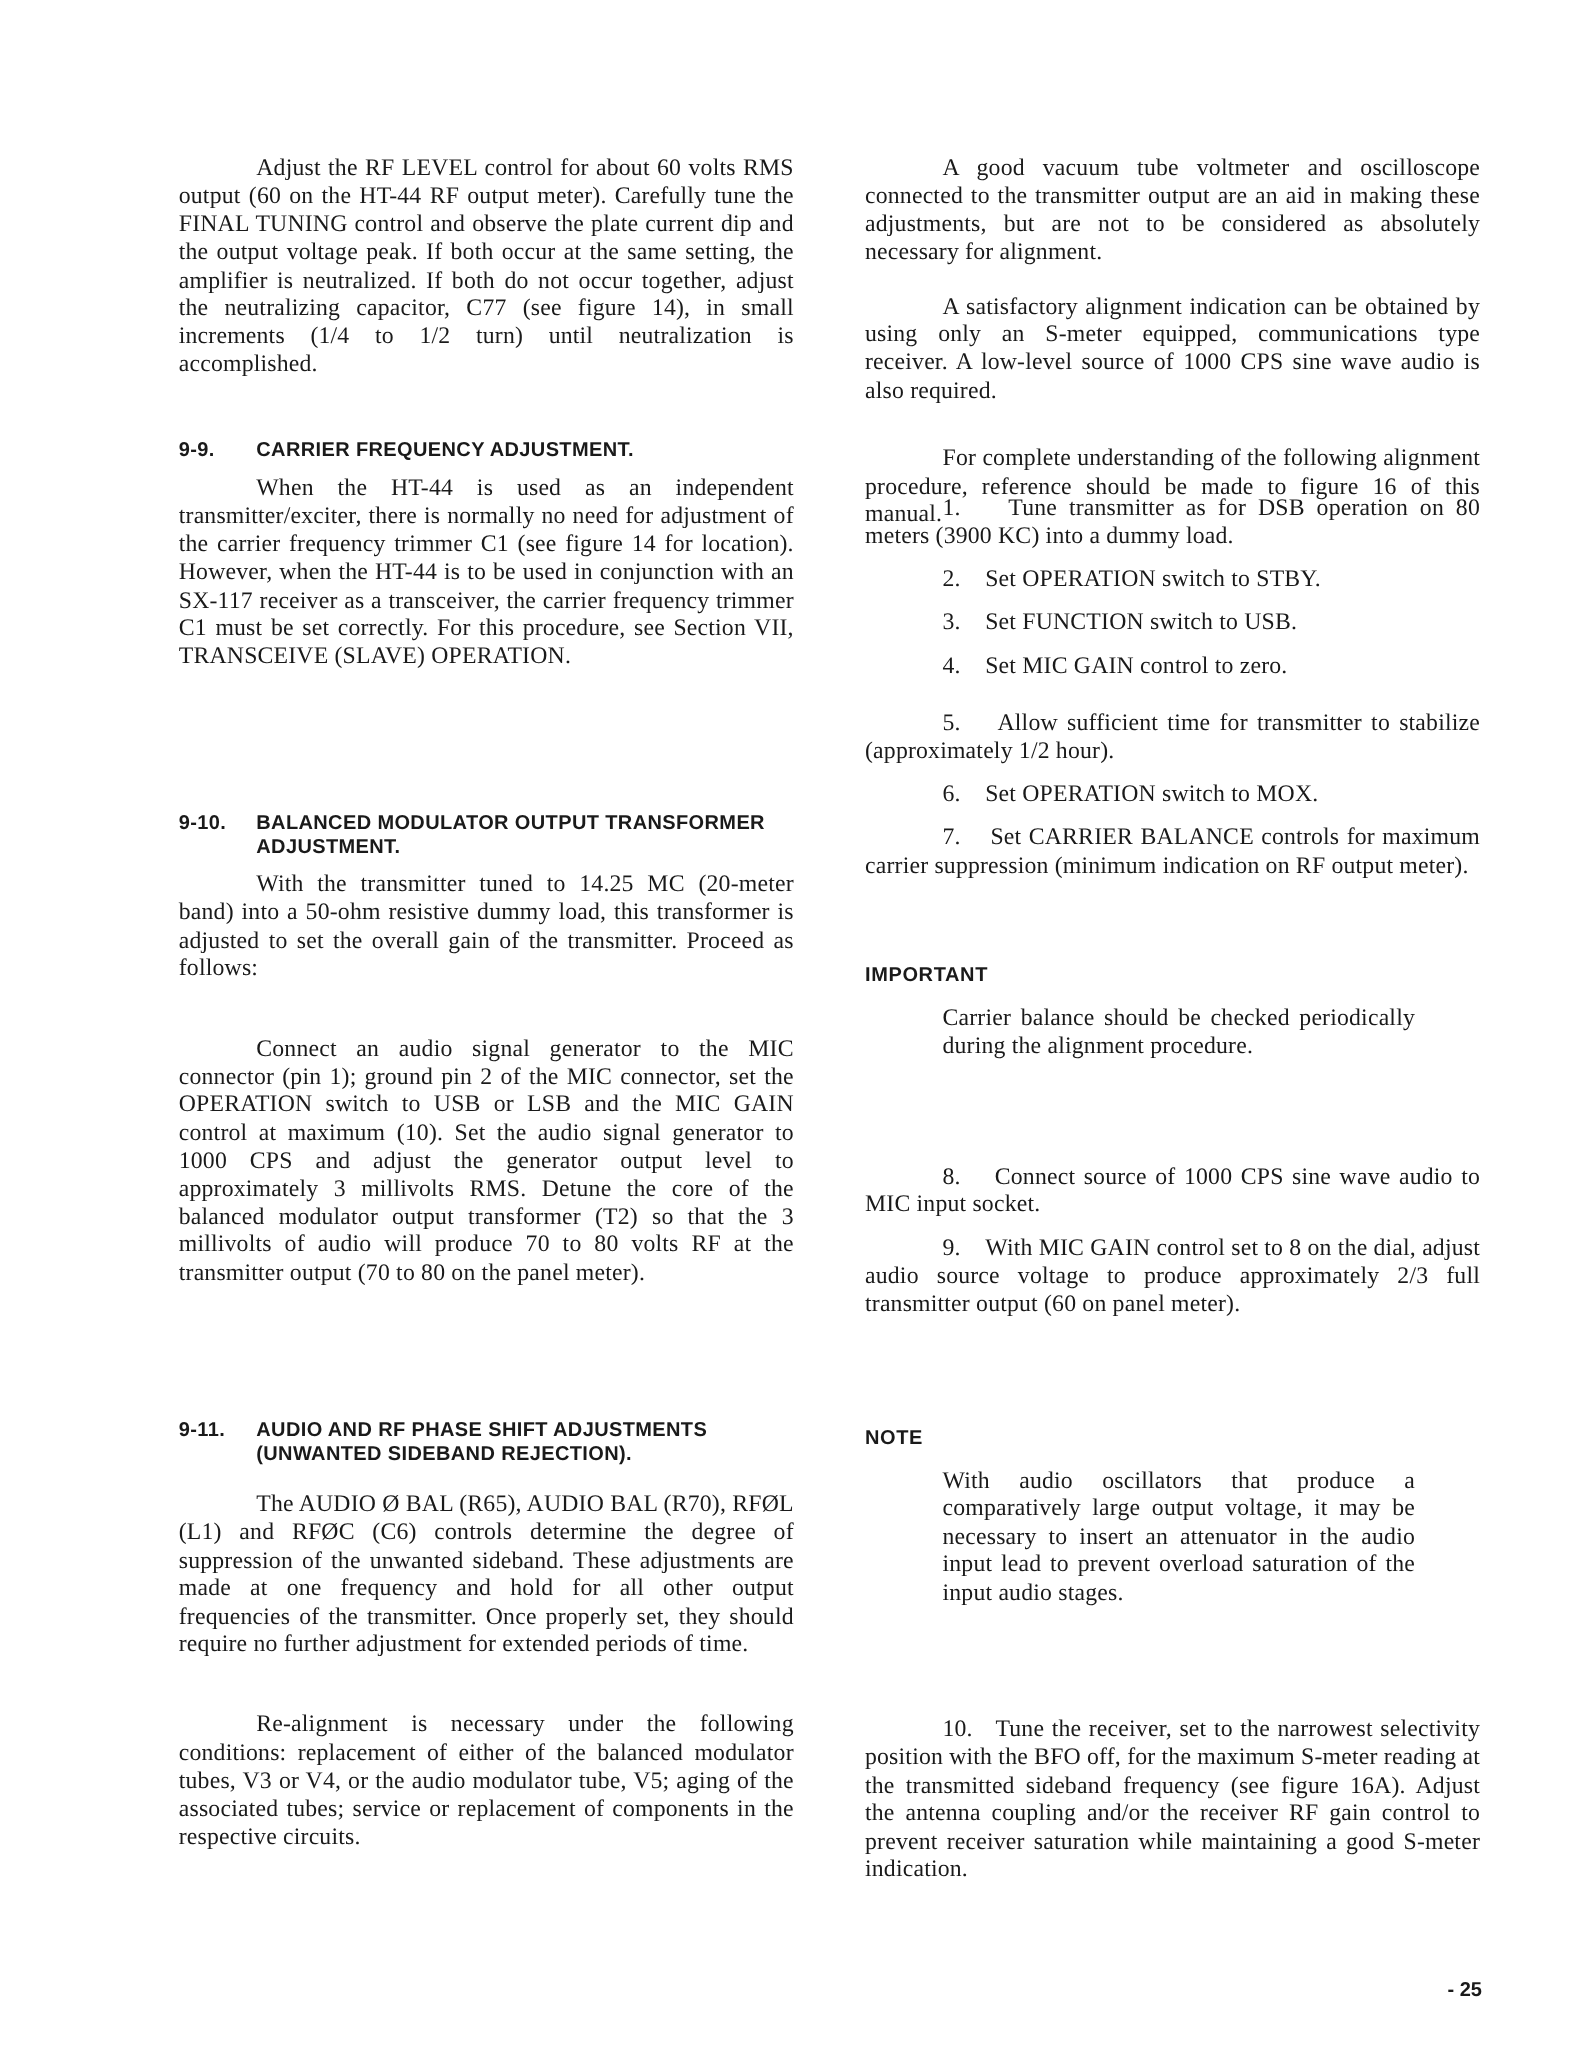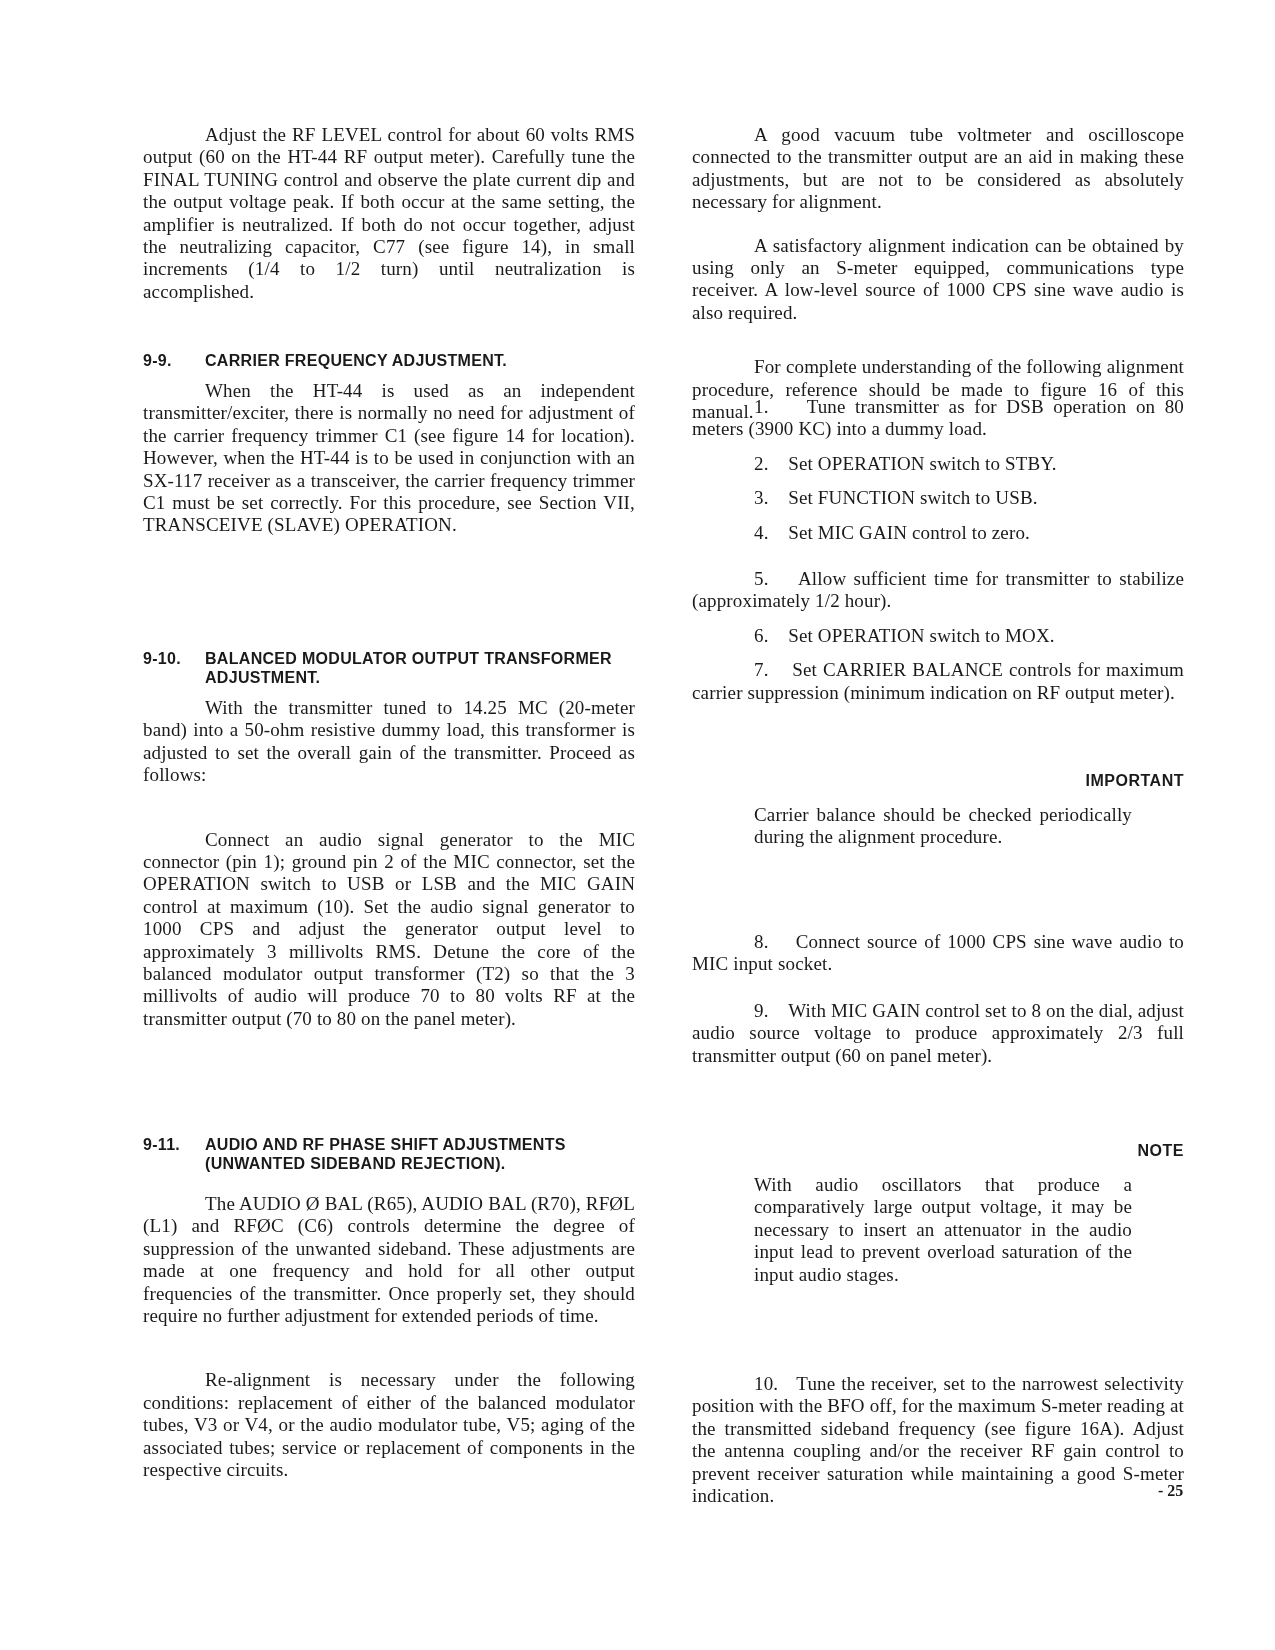--- a/index.html
+++ b/index.html
@@ -15,26 +15,26 @@
   p.ind { text-indent: 62px; margin-top: 32px; }
   p.step { text-indent: 62px; }
   .hd {
     font-family: "Liberation Sans", "DejaVu Sans", sans-serif; font-weight: bold; font-size: 16px;
     line-height: 19px; letter-spacing: 0.3px; display: flex; justify-content: space-between;
   }
   .hd .num { width: 62px; flex: none; }
   .hd .ttl { flex: 1; }
   .center-hd {
     font-family: "Liberation Sans", "DejaVu Sans", sans-serif; font-weight: bold; font-size: 16px;
-    line-height: 19px; text-align: right; letter-spacing: 0.5px;
+    line-height: 19px; text-align: left; letter-spacing: 0.5px;
   }
   .boxed { padding-left: 62px; padding-right: 52px; }
   #page-num {
-    position: absolute; left: 1158px; top: 1482px;
-    font-family: Liberation Serif, serif; font-weight: bold; font-size: 16px;
+    position: absolute; left: 1158px; top: 1584px;
+    font-family: Liberation Sans, sans-serif; font-weight: bold; font-size: 16px;
   }
 </style>
 </head>
 <body>
 
 <div class="col" id="left">
 
   <div class="blk" style="top:92px">
     <p class="t ind">Adjust the RF LEVEL control for about 60 volts RMS output (60 on the HT-44 RF output meter). Carefully tune the FINAL TUNING control and observe the plate current dip and the output voltage peak. If both occur at the same setting, the amplifier is neutralized. If both do not occur together, adjust the neutralizing capacitor, C77 (see figure 14), in small increments (1/4 to 1/2 turn) until neutralization is accomplished.</p>
   </div>
@@ -84,21 +84,21 @@
     <p class="t step" style="margin-top:12px"><span>7.</span>&nbsp;&nbsp;&nbsp;&nbsp;<span>Set CARRIER BALANCE controls for maximum carrier suppression (minimum indication on RF output meter).</span></p>
   </div>
 
   <div class="blk" style="top:771px">
     <div class="center-hd">IMPORTANT</div>
     <p class="t boxed" style="margin-top:14px">Carrier balance should be checked periodically during the alignment procedure.</p>
   </div>
 
   <div class="blk" style="top:931px">
     <p class="t step"><span>8.</span>&nbsp;&nbsp;&nbsp;&nbsp;<span>Connect source of 1000 CPS sine wave audio to MIC input socket.</span></p>
-    <p class="t step" style="margin-top:24px"><span>9.</span>&nbsp;&nbsp;&nbsp;&nbsp;<span>With MIC GAIN control set to 8 on the dial, adjust audio source voltage to produce approximately 2/3 full transmitter output (60 on panel meter).</span></p>
+    <p class="t step" style="margin-top:12px"><span>9.</span>&nbsp;&nbsp;&nbsp;&nbsp;<span>With MIC GAIN control set to 8 on the dial, adjust audio source voltage to produce approximately 2/3 full transmitter output (60 on panel meter).</span></p>
   </div>
 
   <div class="blk" style="top:1141px">
     <div class="center-hd">NOTE</div>
     <p class="t boxed" style="margin-top:14px">With audio oscillators that produce a comparatively large output voltage, it may be necessary to insert an attenuator in the audio input lead to prevent overload saturation of the input audio stages.</p>
   </div>
 
   <div class="blk" style="top:1373px">
     <p class="t step"><span>10.</span>&nbsp;&nbsp;&nbsp;<span>Tune the receiver, set to the narrowest selectivity position with the BFO off, for the maximum S-meter reading at the transmitted sideband frequency (see figure 16A). Adjust the antenna coupling and/or the receiver RF gain control to prevent receiver saturation while maintaining a good S-meter indication.</span></p>
   </div>

